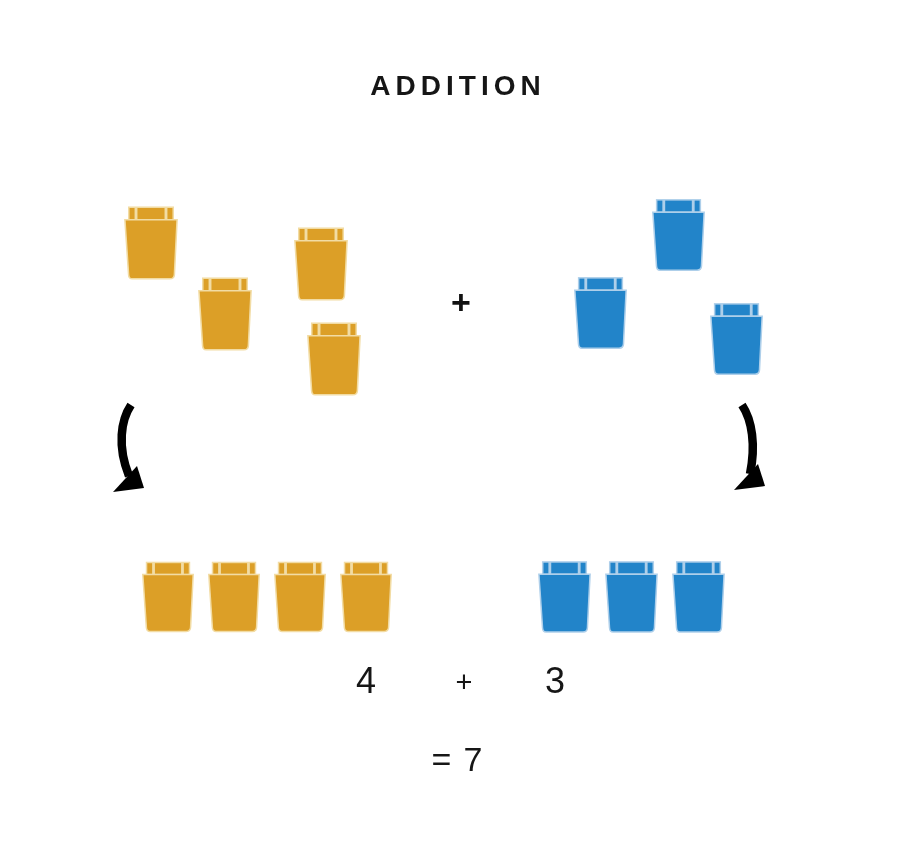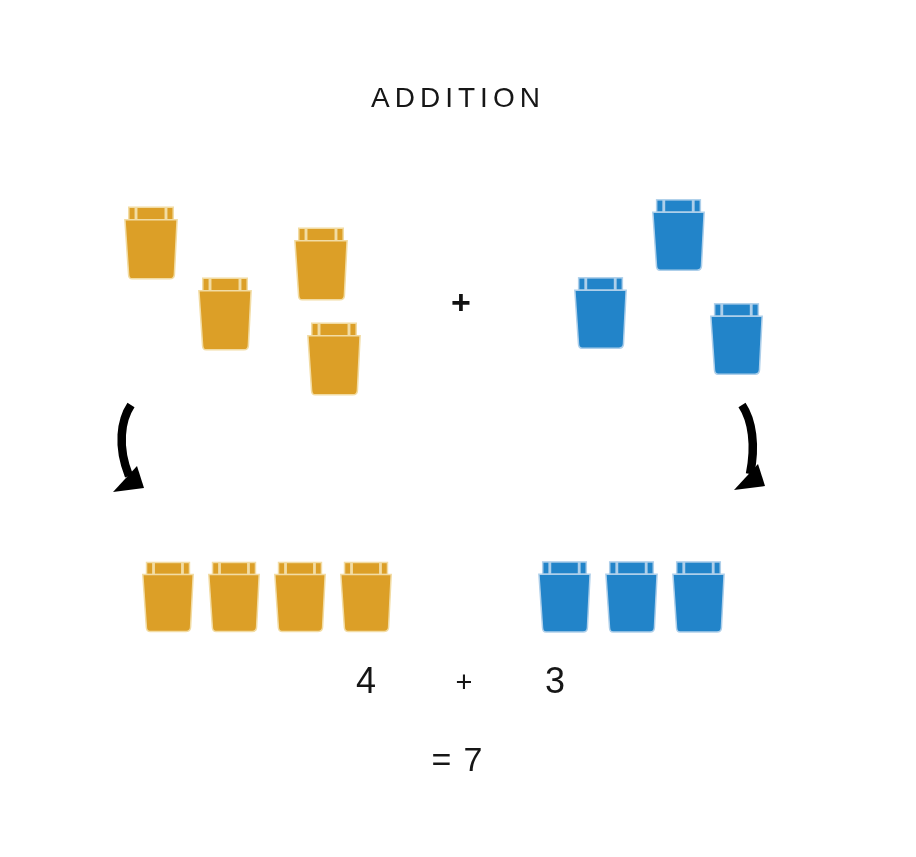--- a/index.html
+++ b/index.html
@@ -15,25 +15,24 @@
     background: #ffffff;
     overflow: hidden;
     color: #161616;
   }
   .title {
     position: absolute;
     top: 70px;
     left: 458px;
     transform: translateX(-50%);
     font-size: 28px;
-    font-weight: 400;
+    font-weight: 700;
     letter-spacing: 5px;
     color: #161616;
     white-space: nowrap;
-    margin-top: 12px;
   }
   .brick {
     position: absolute;
     display: block;
   }
   .op-top {
     position: absolute;
     top: 283px;
     left: 461px;
     transform: translateX(-50%);

